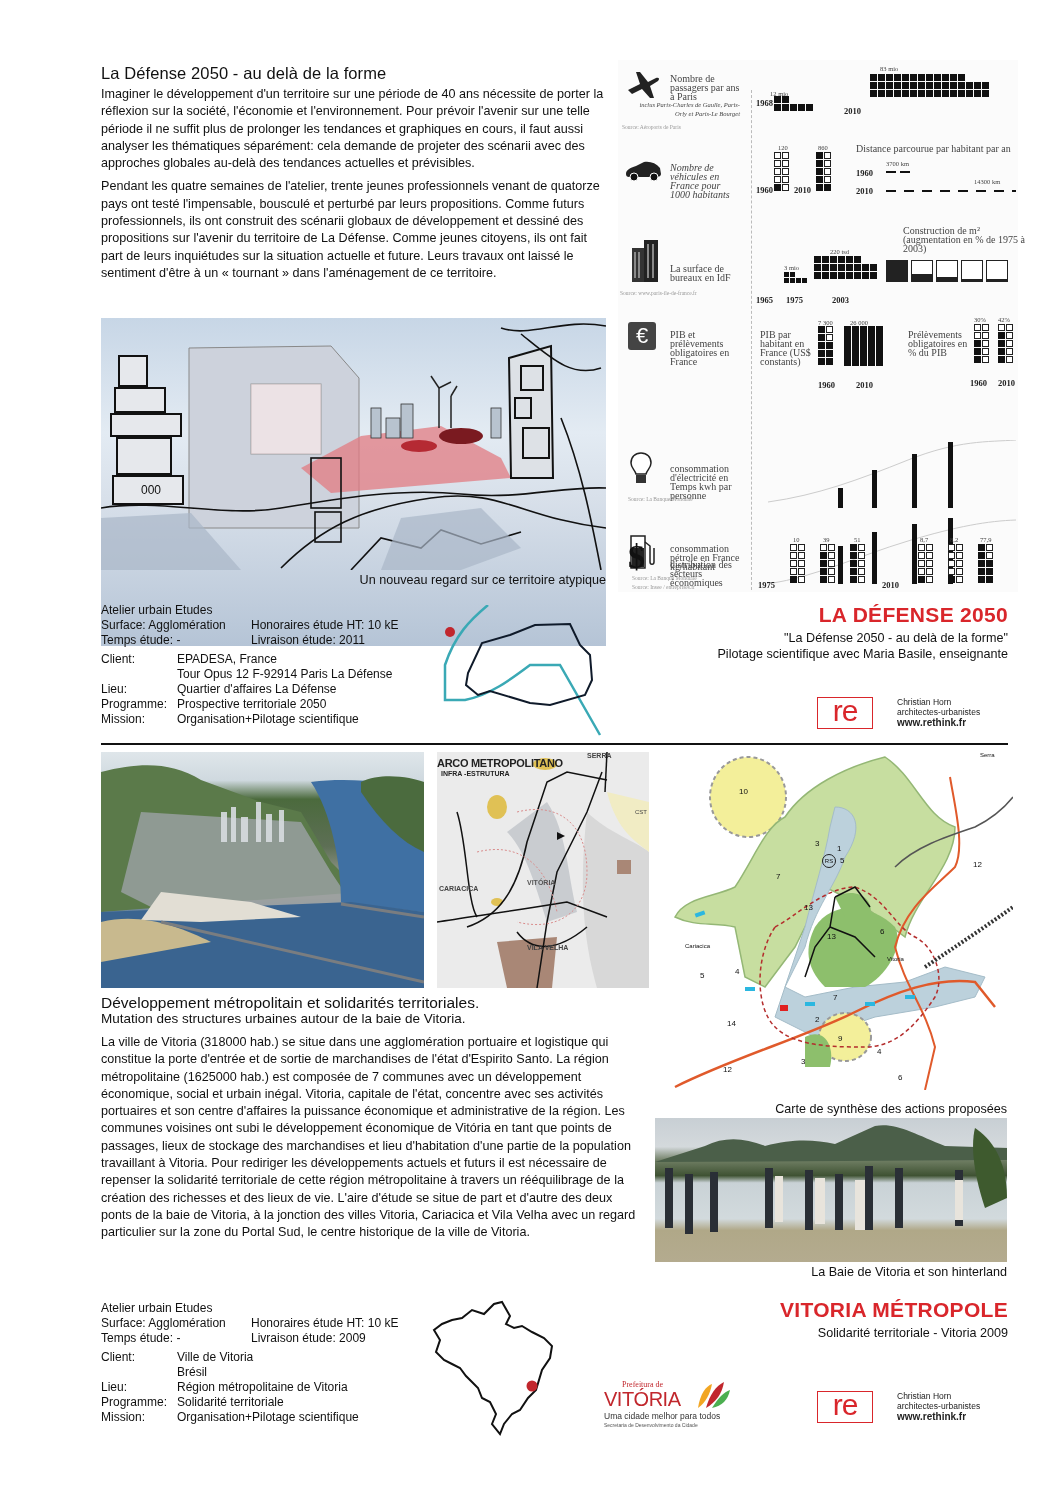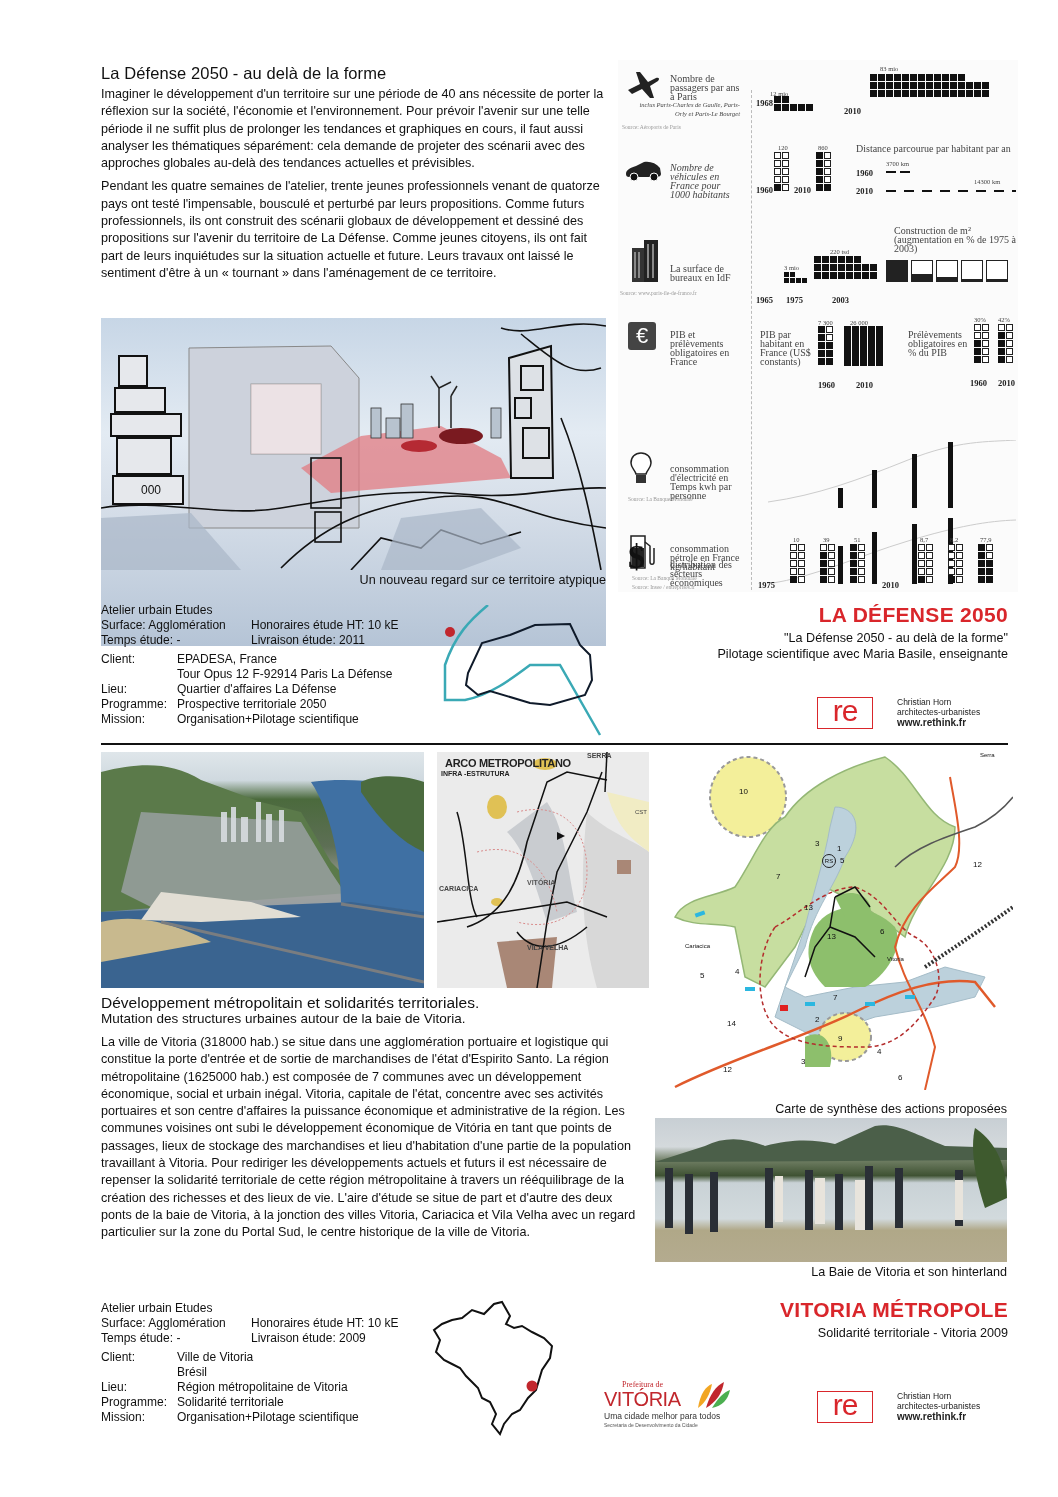--- a/index.html
+++ b/index.html
@@ -284,21 +284,21 @@
       <div class="sq"></div>
     <div class="sq"></div>
       <div class="sq"></div>
       <div class="sq"></div>
       <div class="sq"></div>
       <div class="sq"></div>
       <div class="sq"></div>
       <div class="sq"></div>
       <div class="sq"></div>
   </div>
-  <div class="info-label" style="left:276px; top:166px; width:130px;">Construction de m² (augmentation en % de 1975 à 2003)</div>
+  <div class="info-label" style="left:285px; top:166px; width:130px;">Construction de m² (augmentation en % de 1975 à 2003)</div>
   <div class="abs" style="left:268px; top:200px; width:22px; height:22px; background:#222;"></div>
   <div class="abs" style="left:293px; top:200px; width:22px; height:22px; border:1px solid #222; background:linear-gradient(0deg,#222 0 35%, #fff 35%);"></div>
   <div class="abs" style="left:318px; top:200px; width:22px; height:22px; border:1px solid #222; background:linear-gradient(0deg,#222 0 20%, #fff 20%);"></div>
   <div class="abs" style="left:343px; top:200px; width:22px; height:22px; border:1px solid #222; background:linear-gradient(0deg,#222 0 10%, #fff 10%);"></div>
   <div class="abs" style="left:368px; top:200px; width:22px; height:22px; border:1px solid #222; background:linear-gradient(0deg,#222 0 8%, #fff 8%);"></div>
 
   <div class="abs" style="left:10px; top:262px; width:28px; height:28px; background:#444; border-radius:3px; color:#fff; font-size:22px; line-height:28px; text-align:center;">€</div>
   <div class="info-label" style="left:52px; top:270px; width:70px;">PIB et prélèvements obligatoires en France</div>
   <div class="info-label" style="left:142px; top:270px; width:55px;">PIB par habitant en France (US$ constants)</div>
   <div class="info-val" style="left:200px; top:259px;">7 300</div>
@@ -558,21 +558,21 @@
       <path d="M165,20 L150,60 L120,120 L110,170 L100,236"></path>
       <path d="M170,0 L168,40"></path>
       <path d="M80,180 C95,200 120,200 150,175"></path>
     </g>
     <g stroke="#d98c8c" stroke-width="1" fill="none" stroke-dasharray="2,2">
       <path d="M80,60 C120,50 150,70 150,120 C150,160 120,180 80,170"></path>
       <path d="M40,100 C80,90 110,110 120,160"></path>
     </g>
     <path d="M120,80 L128,84 L120,88 Z" fill="#111"></path>
   </svg>
-  <div class="abs" style="left:8px; top:5px; font-size:11px; font-weight:bold; color:#222; letter-spacing:-0.3px;">ARCO METROPOLITANO</div>
+  <div class="abs" style="left:0; top:5px; font-size:11px; font-weight:bold; color:#222; letter-spacing:-0.3px;">ARCO METROPOLITANO</div>
   <div class="abs" style="left:4px; top:18px; font-size:7px; font-weight:bold; color:#222;">INFRA -ESTRUTURA</div>
   <div class="abs" style="left:150px; top:0px; font-size:7px; font-weight:bold; color:#444;">SERRA</div>
   <div class="abs" style="left:2px; top:133px; font-size:7px; font-weight:bold; color:#444;">CARIACICA</div>
   <div class="abs" style="left:90px; top:127px; font-size:7px; font-weight:bold; color:#555;">VITÓRIA</div>
   <div class="abs" style="left:90px; top:192px; font-size:7px; font-weight:bold; color:#444;">VILA VELHA</div>
   <div class="abs" style="left:198px; top:57px; font-size:6px; color:#444;">CST</div>
 </div>
 
 <div class="abs map-synth">
   <svg width="358" height="343" viewBox="0 0 358 343">

